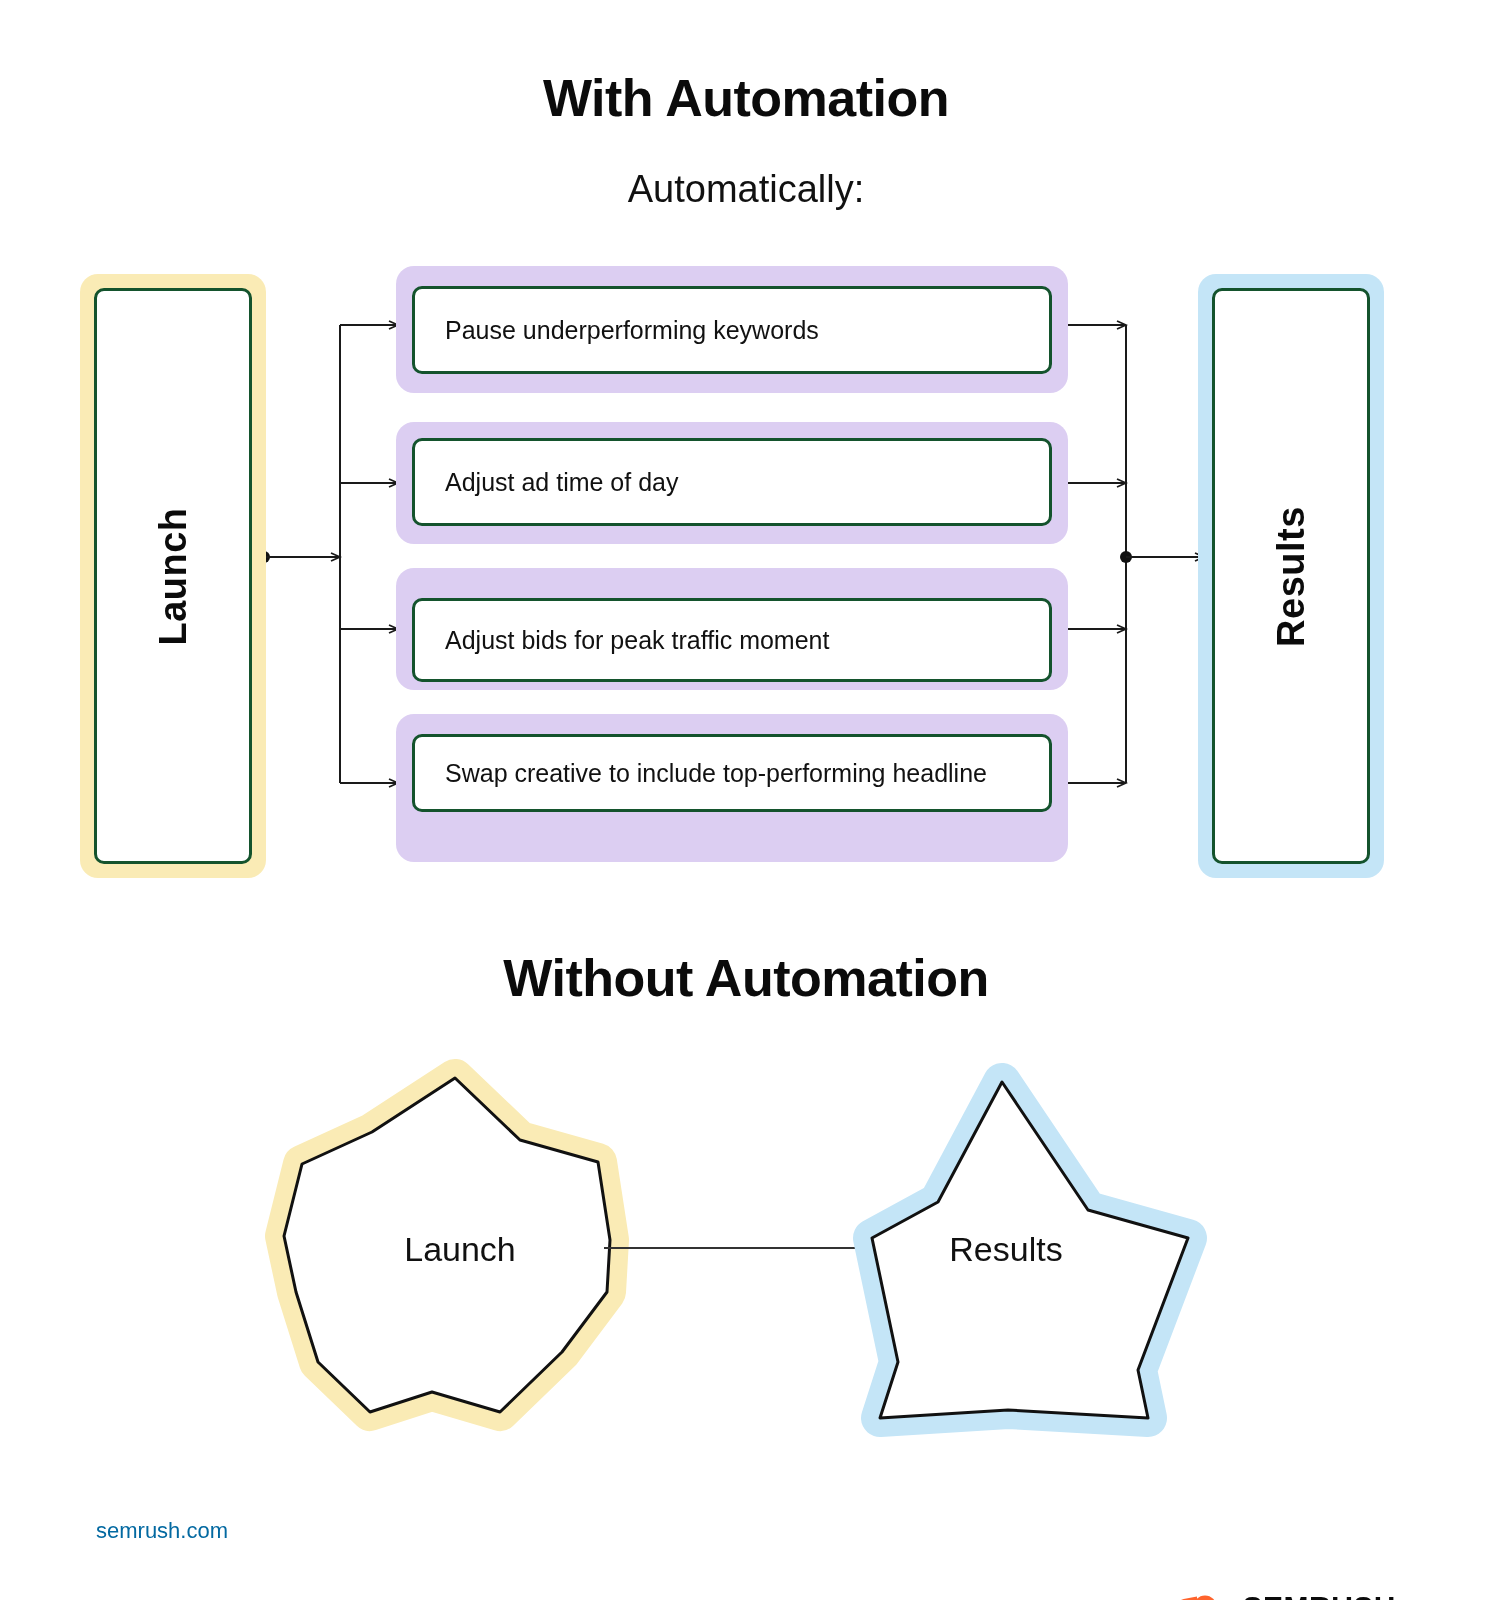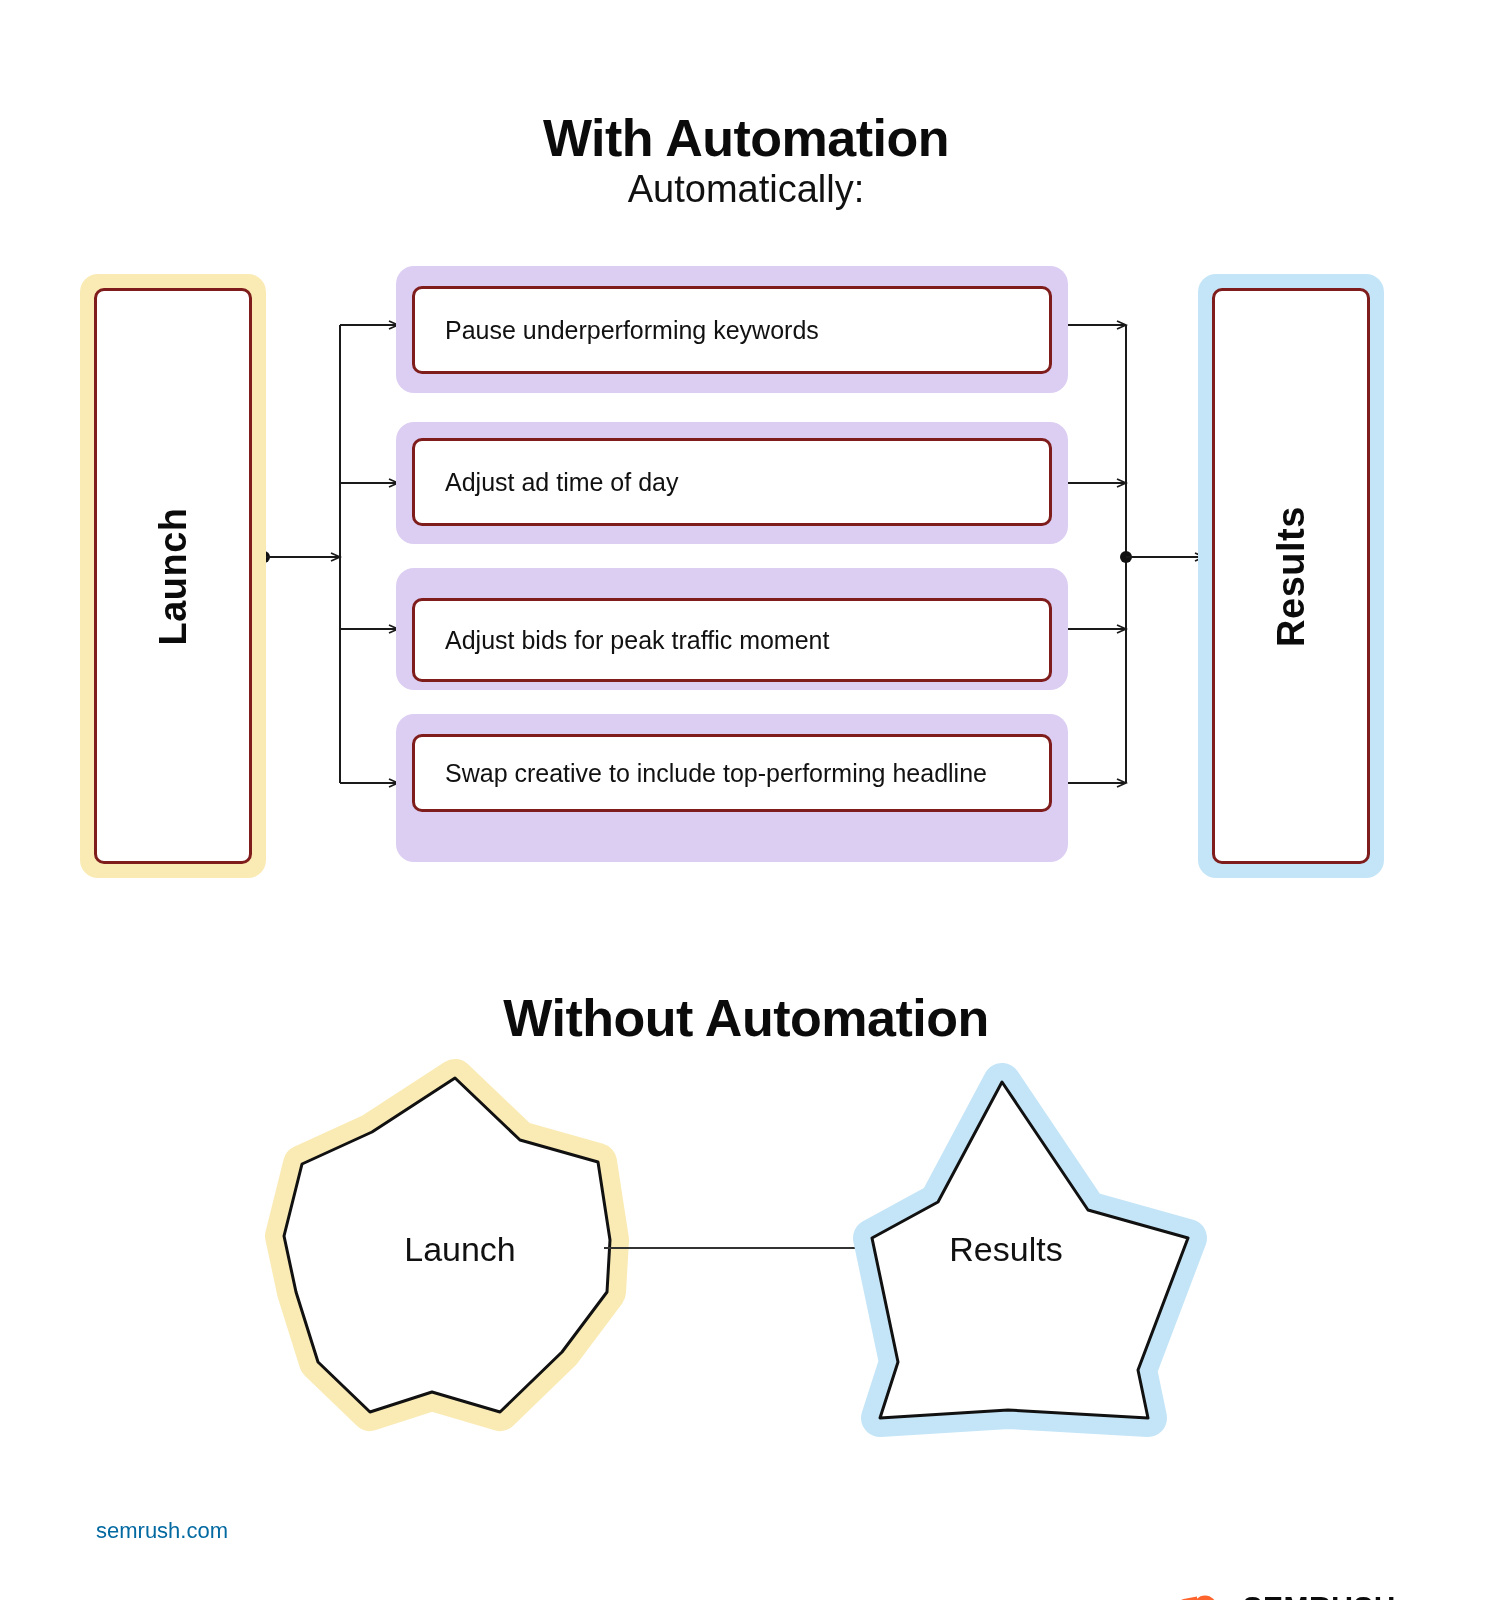--- a/index.html
+++ b/index.html
@@ -21,21 +21,20 @@
   
   .heading-main {
     position: absolute;
     left: 0;
     width: 1492px;
     text-align: center;
     font-size: 52px;
     font-weight: bold;
     letter-spacing: -0.5px;
     color: #0b0b0b;
-    margin-top: 40px;
   }
   #title-with { top: 68px; }
   #title-without { top: 948px; }
 
   .subheading {
     position: absolute;
     left: 0;
     width: 1492px;
     text-align: center;
     font-size: 38px;
@@ -59,21 +58,21 @@
     border-radius: 18px;
   }
   .halo-yellow { background: #FAEBB5; }
   .halo-blue   { background: #C4E5F7; }
   .halo-purple { background: #DCCEF2; }
 
   
   .card {
     position: absolute;
     background: #ffffff;
-    border: 3px solid #7f1d1d;
+    border: 3px solid #14532d;
     border-radius: 10px;
   }
 
   
   #halo-launch  { left: 80px;  top: 274px; width: 186px; height: 604px; }
   #card-launch  { left: 94px;  top: 288px; width: 158px; height: 576px; }
   #halo-results { left: 1198px; top: 274px; width: 186px; height: 604px; }
   #card-results { left: 1212px; top: 288px; width: 158px; height: 576px; }
 
   .pillar-label {

